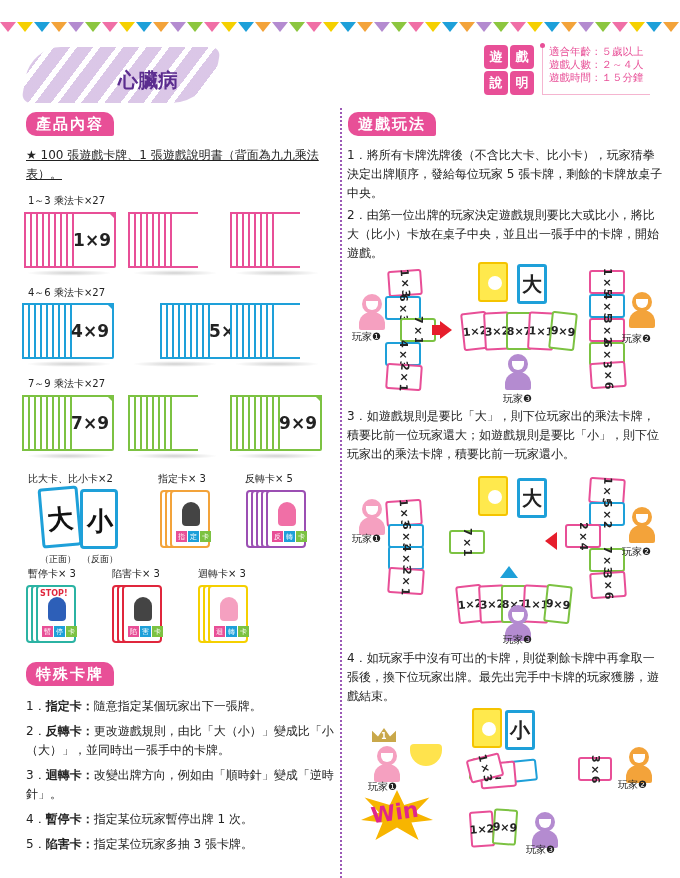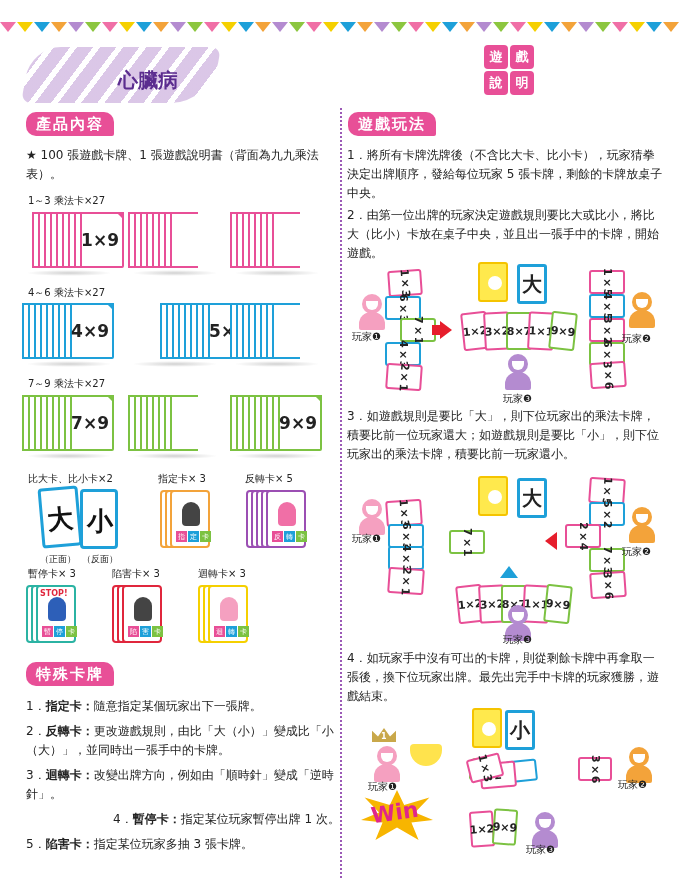--- a/index.html
+++ b/index.html
@@ -95,33 +95,38 @@
   <div class="logo-small">心臟病</div>
 </div>
 
 <div class="info">
   <div class="info-badges">
     <div class="badge">遊</div>
     <div class="badge">戲</div>
     <div class="badge">說</div>
     <div class="badge">明</div>
   </div>
+  <div class="info-text">
+    <div class="info-line">適合年齡：５歲以上</div>
+    <div class="info-line">遊戲人數：２～４人</div>
+    <div class="info-line">遊戲時間：１５分鐘</div>
+  </div>
 </div>
 
 <div class="divider"></div>
 
 <div class="section-tab" style="left:26px;top:112px;">產品內容</div>
-<div class="para" style="left:26px;top:146px;width:308px;">★ 100 張遊戲卡牌、1 張遊戲說明書（背面為九九乘法表）。</div>
+<div class="para" style="left:26px;top:146px;width:308px;text-decoration:underline;">★ 100 張遊戲卡牌、1 張遊戲說明書（背面為九九乘法表）。</div>
 
 <div class="label" style="left:28px;top:194px;">1～3 乘法卡×27</div>
 <div class="label" style="left:28px;top:286px;">4～6 乘法卡×27</div>
 <div class="label" style="left:28px;top:377px;">7～9 乘法卡×27</div>
 
 <div id="decks">
-    <div class="deck" style="left: 32px; top: 212px; border-radius: 15px;">
+    <div class="deck" style="left: 24px; top: 212px; border-radius: 15px;">
       <div class="back pink" style="left: 0px;"></div>
       <div class="back pink" style="left: 6px;"></div>
       <div class="back pink" style="left: 12px;"></div>
       <div class="back pink" style="left: 18px;"></div>
       <div class="back pink" style="left: 24px;"></div>
       <div class="back pink" style="left: 30px;"></div>
       <div class="back pink" style="left: 36px;"></div>
       <div class="back pink" style="left: 42px;"></div>
       <div class="front pink">1×9</div>
     </div>
@@ -289,21 +294,21 @@
         <div class="mw" style="background: rgb(30, 160, 217);">轉</div>
         <div class="mw" style="background: rgb(124, 194, 66);">卡</div>
       </div>
     </div>
   </div>
 
 <div class="section-tab" style="left:26px;top:662px;">特殊卡牌</div>
 <div class="para" style="left:26px;top:697px;width:308px;"><span>1．</span><b>指定卡：</b><span>隨意指定某個玩家出下一張牌。</span></div>
 <div class="para" style="left:26px;top:722px;width:308px;"><span>2．</span><b>反轉卡：</b><span>更改遊戲規則，由比「大（小）」變成比「小（大）」，並同時出一張手中的卡牌。</span></div>
 <div class="para" style="left:26px;top:766px;width:308px;"><span>3．</span><b>迴轉卡：</b><span>改變出牌方向，例如由「順時針」變成「逆時針」。</span></div>
-<div class="para" style="left:32px;top:810px;width:308px;text-align:right;"><span>4．</span><b>暫停卡：</b><span>指定某位玩家暫停出牌 1 次。</span></div>
+<div class="para" style="left:26px;top:810px;width:308px;"><span>4．</span><b>暫停卡：</b><span>指定某位玩家暫停出牌 1 次。</span></div>
 <div class="para" style="left:26px;top:835px;width:308px;"><span>5．</span><b>陷害卡：</b><span>指定某位玩家多抽 3 張卡牌。</span></div>
 
 <div class="section-tab" style="left:348px;top:112px;">遊戲玩法</div>
 <div class="para" style="left:347px;top:146px;width:316px;">1．將所有卡牌洗牌後（不含比大卡、比小卡），玩家猜拳決定出牌順序，發給每位玩家 5 張卡牌，剩餘的卡牌放桌子中央。</div>
 <div class="para" style="left:347px;top:206px;width:316px;">2．由第一位出牌的玩家決定遊戲規則要比大或比小，將比大（比小）卡放在桌子中央，並且出一張手中的卡牌，開始遊戲。</div>
 <div class="para" style="left:347px;top:407px;width:316px;">3．如遊戲規則是要比「大」，則下位玩家出的乘法卡牌，積要比前一位玩家還大；如遊戲規則是要比「小」，則下位玩家出的乘法卡牌，積要比前一玩家還小。</div>
 <div class="para" style="left:347px;top:649px;width:316px;">4．如玩家手中沒有可出的卡牌，則從剩餘卡牌中再拿取一張後，換下位玩家出牌。最先出完手中卡牌的玩家獲勝，遊戲結束。</div>
 
 <div id="diagrams">
     <div class="person" style="left: 357px; top: 292px;">

